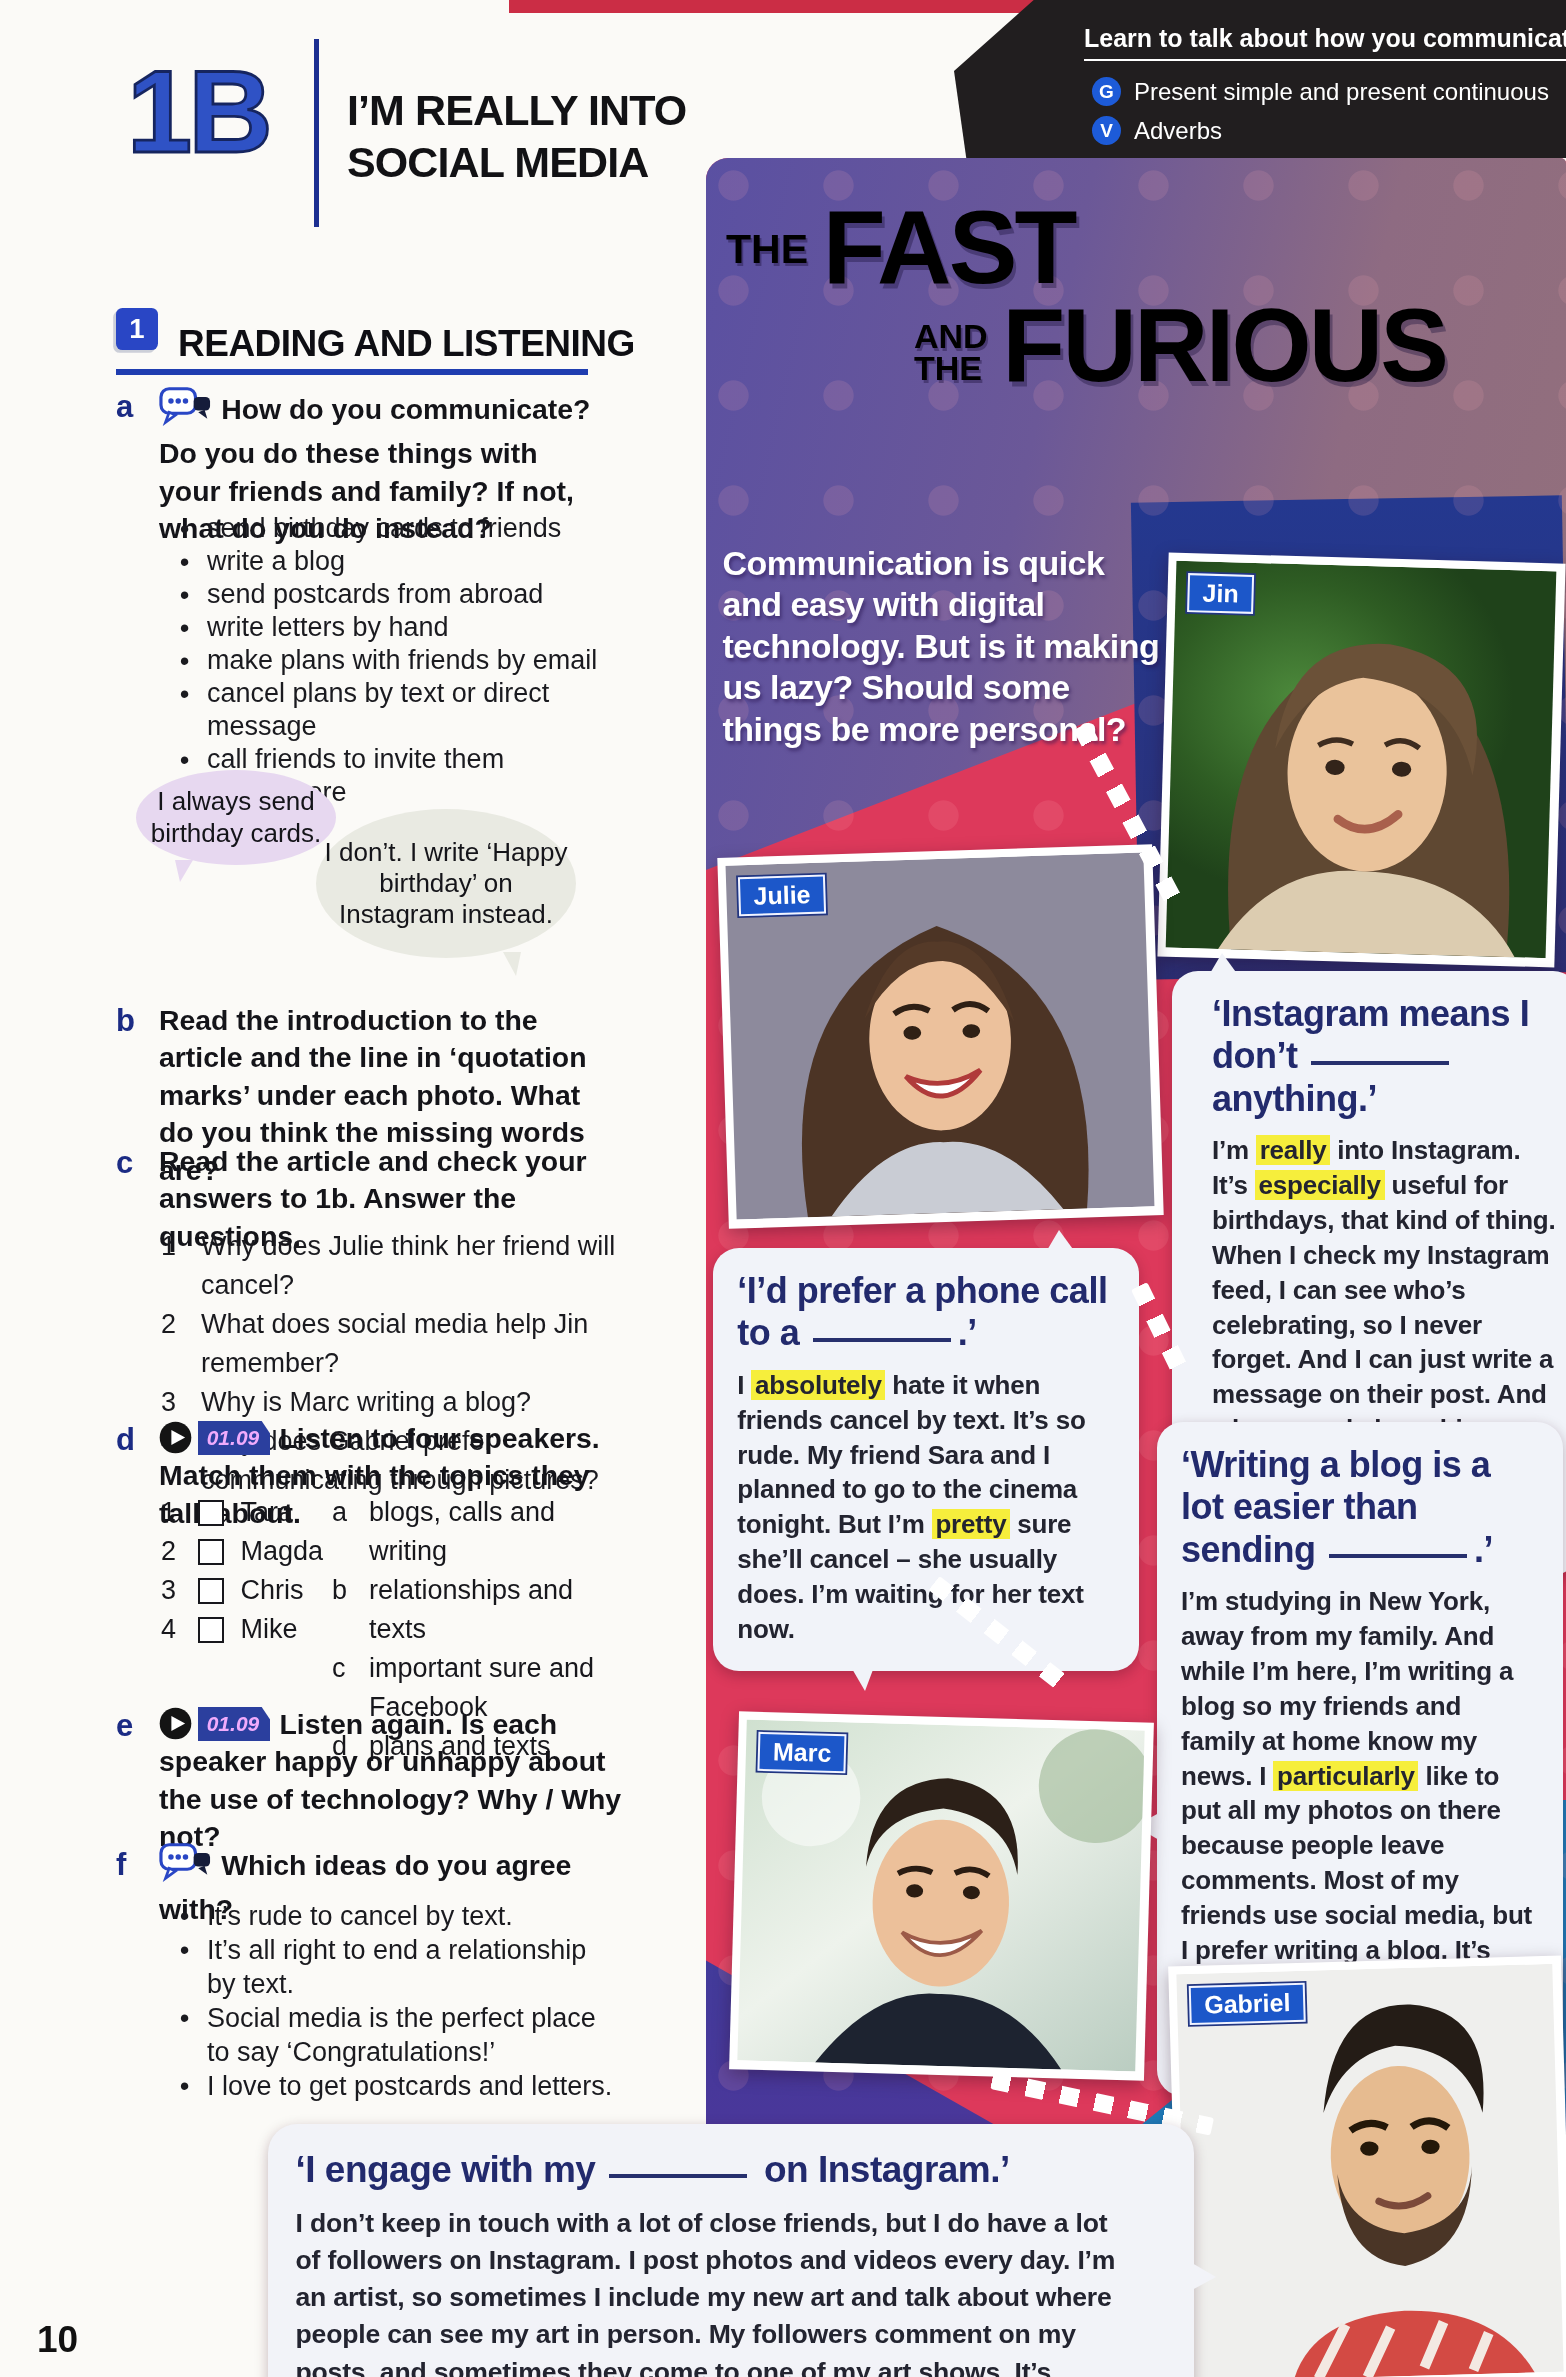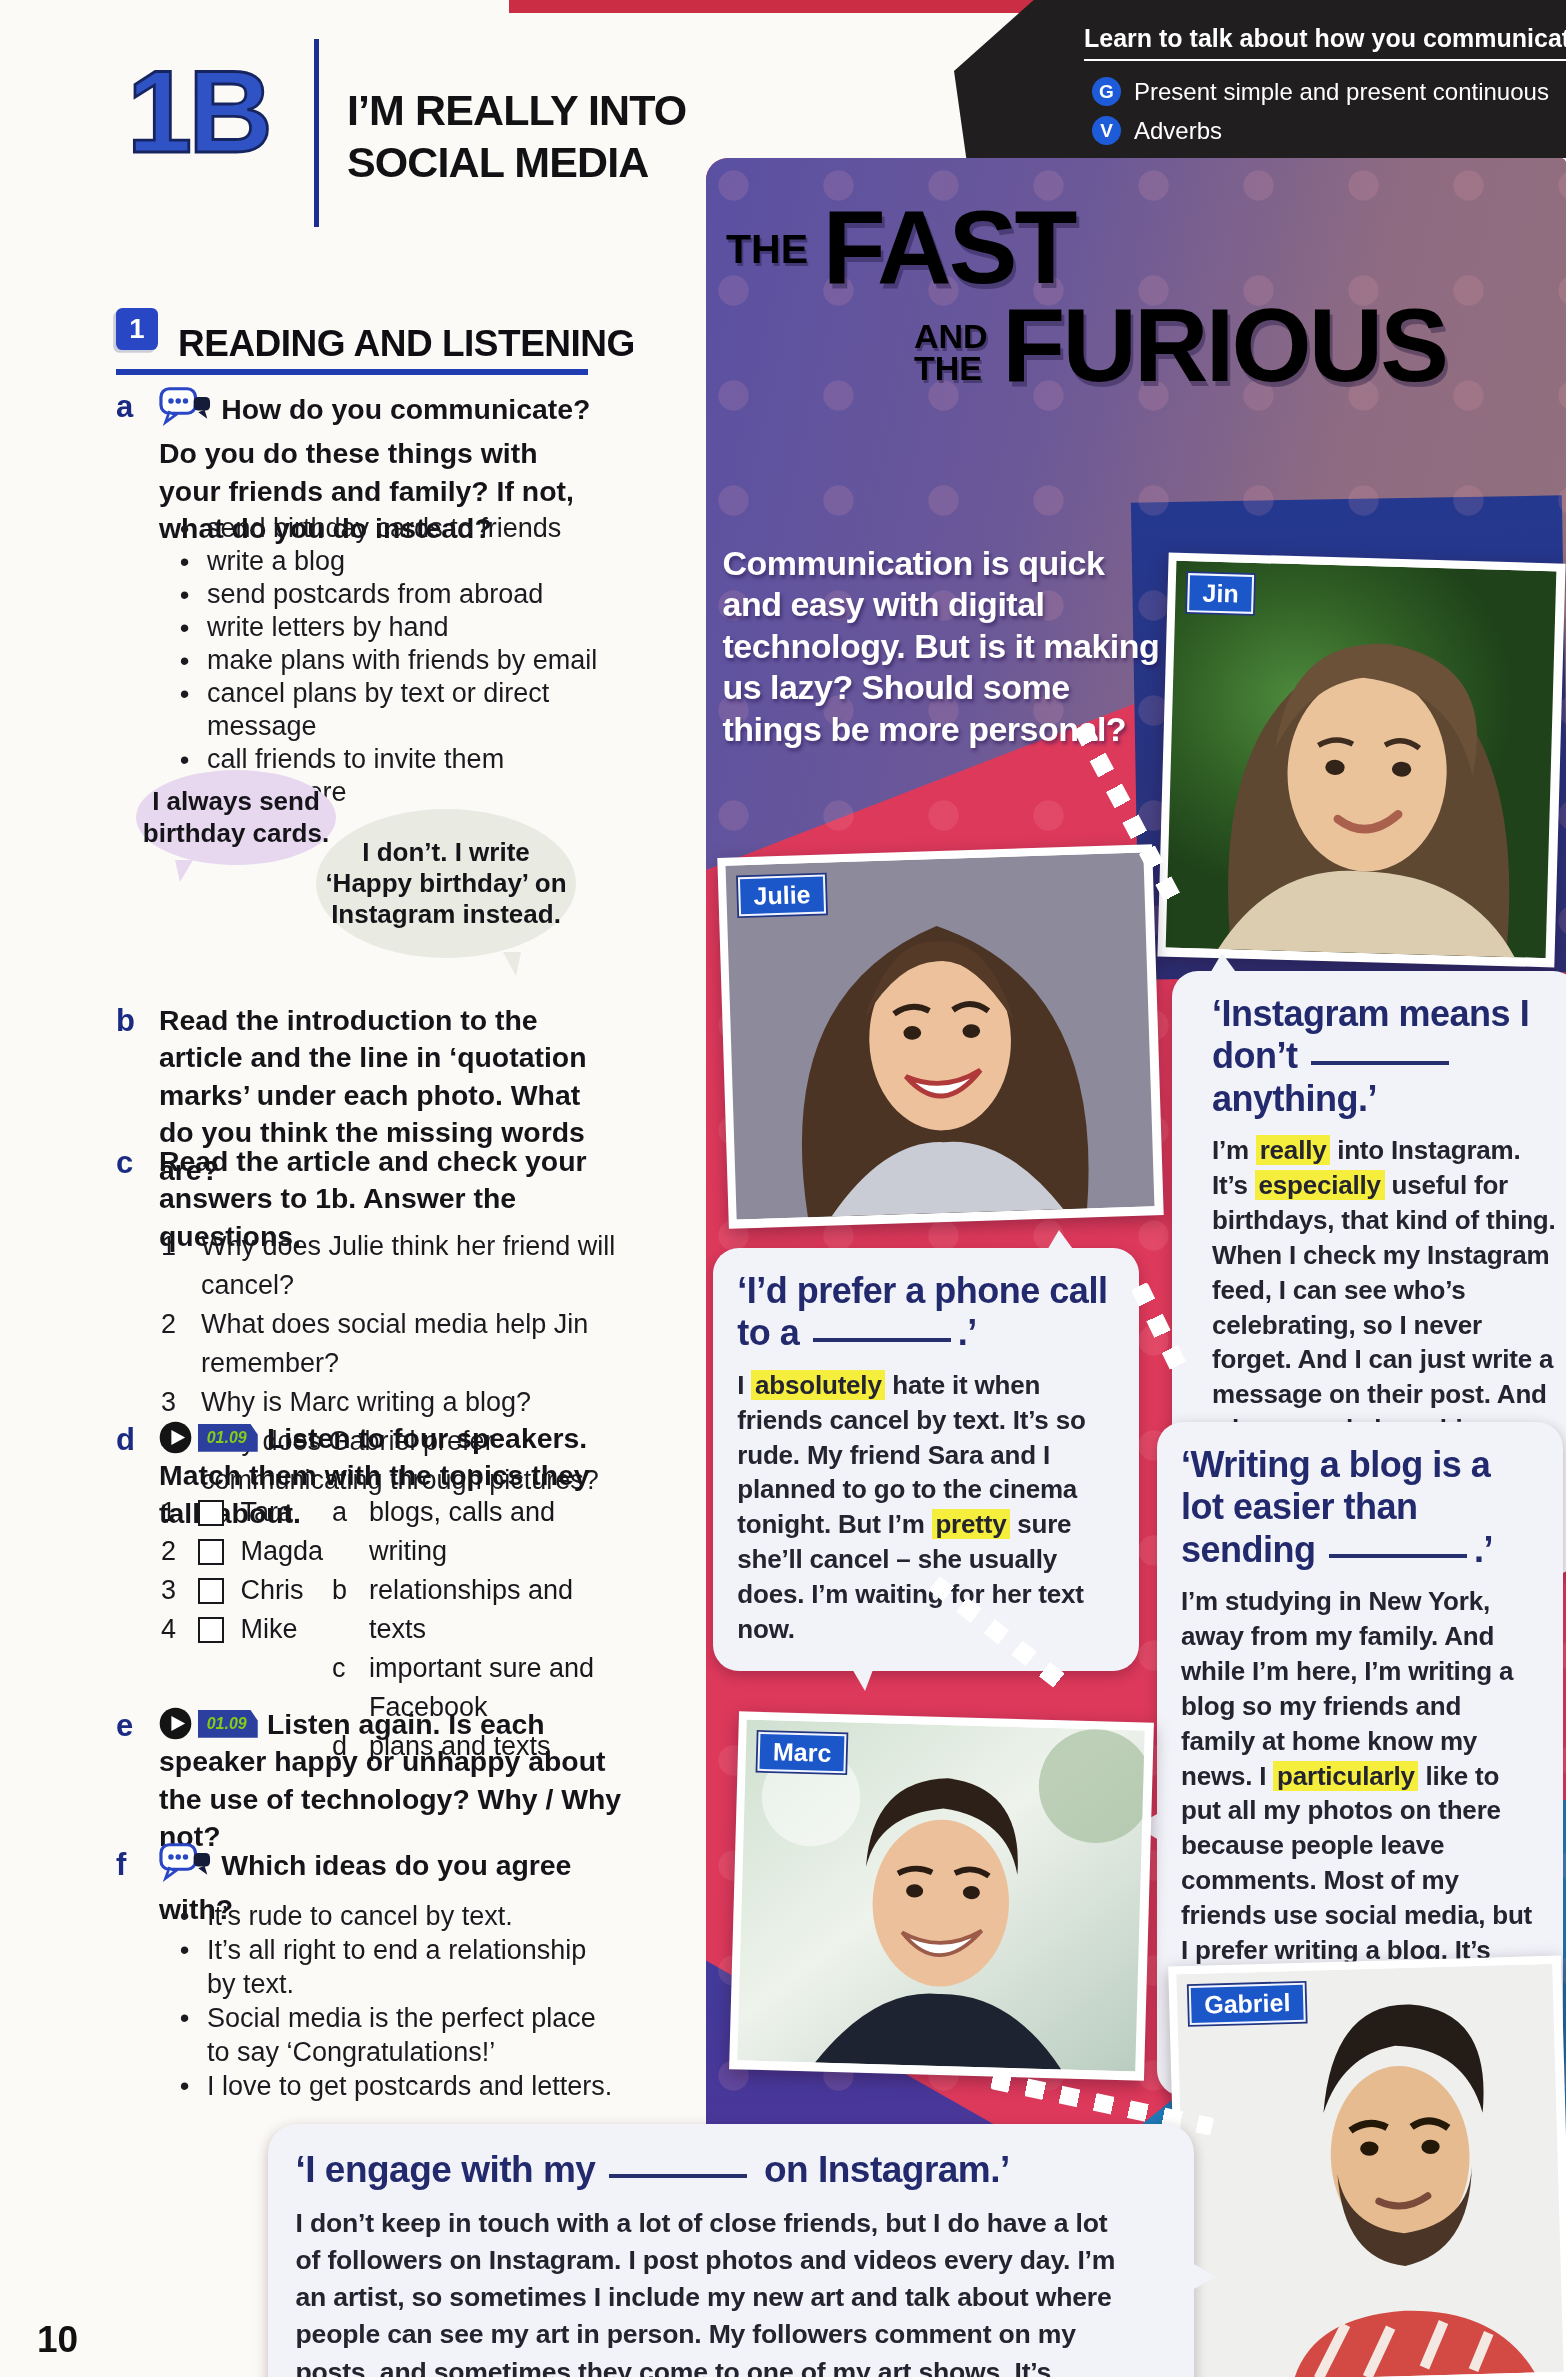--- a/index.html
+++ b/index.html
@@ -31,42 +31,42 @@
     box-shadow:-2.8px 2.8px 0 #16255f33;}
   .sec-title{left:178px;top:310px;font-size:37px;font-weight:800;color:#0e0e13;letter-spacing:-0.5px;margin-top:13px;}
   .sec-underline{left:116px;top:369px;width:472px;height:6.4px;background:#1f3db0;}
 
   
   .ex-letter{font-size:31px;font-weight:800;color:#1b2b84;width:37px;}
   .ex-body{font-size:28.4px;font-weight:700;line-height:1.32;color:#141419;}
   .speech-icon{display:inline-block;vertical-align:-7.3px;margin-right:9.2px;}
   .audio-cluster{display:inline-flex;align-items:center;gap:5.5px;margin-right:9.2px;vertical-align:-6.4px;}
   .play-circle{width:33px;height:33px;}
-  .audio-chip{background:#2b3f9e;color:#84cc16;font-style:italic;font-weight:bold;font-size:16px;
+  .audio-chip{background:#2b3f9e;color:#f0abfc;font-style:italic;font-weight:bold;font-size:21px;
     padding:2.8px 11px 3.7px 9.2px;clip-path:polygon(0 0,88% 0,100% 38%,100% 100%,0 100%);}
   ul.dots{list-style:none;margin:0;padding:0;font-size:27px;font-weight:400;color:#1a1a1f;}
   ul.dots li{line-height:33px;padding-left:31px;position:relative;}
   ul.dots li::before{content:"•";position:absolute;left:3.7px;font-size:27.5px;}
   ul.dots.f li{line-height:34px;}
   .qlist{font-size:27px;font-weight:400;line-height:39px;color:#1a1a1f;}
   .qlist .qrow{display:flex;}
   .qlist .qnum{width:40px;flex:0 0 auto;}
   .qlist .qtext{width:431px;}
 
   
   .match-row{display:flex;align-items:center;height:39px;font-size:27px;}
   .m-num{width:37px;}
   .m-box{width:22px;height:22px;border:2.8px solid #17171c;margin-right:16.5px;background:#fff;}
   .topic-row{display:flex;font-size:27px;line-height:39px;}
   .t-letter{width:37px;flex:0 0 auto;}
   .t-label{width:243px;}
 
   
   .bub{border-radius:50%;display:flex;align-items:center;justify-content:center;text-align:center;
-    font-size:26px;font-weight:700;line-height:1.2;color:#141419;}
+    font-size:26px;font-weight:400;line-height:1.2;color:#141419;}
   .bub1{left:136px;top:770px;width:200px;height:95px;background:#e7d8f0;}
   .bub1::after{content:"";position:absolute;left:39px;bottom:-16.5px;width:0;height:0;
     border-left:5.5px solid transparent;border-right:13px solid transparent;border-top:22px solid #e7d8f0;}
   .bub2{left:316px;top:809px;width:249px;height:149px;background:#e9eae2;padding:0 5.5px;}
   .bub2::after{content:"";position:absolute;right:55px;bottom:-18.3px;width:0;height:0;
     border-right:5.5px solid transparent;border-left:13px solid transparent;border-top:24px solid #e9eae2;}
 
   .page-num{left:37px;top:2319px;font-size:37px;font-weight:700;color:#111;}
 
   

